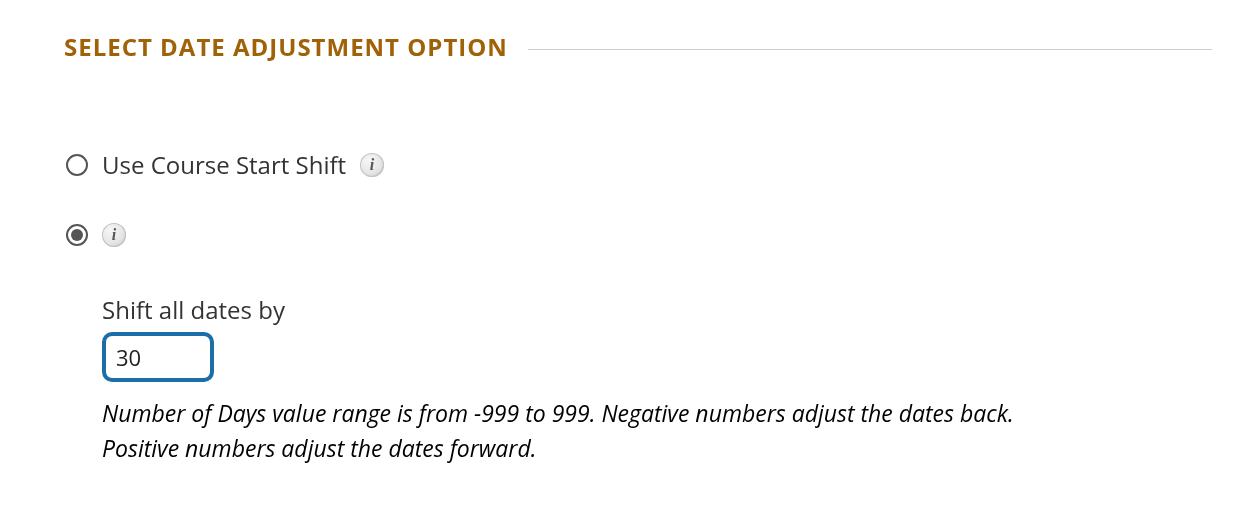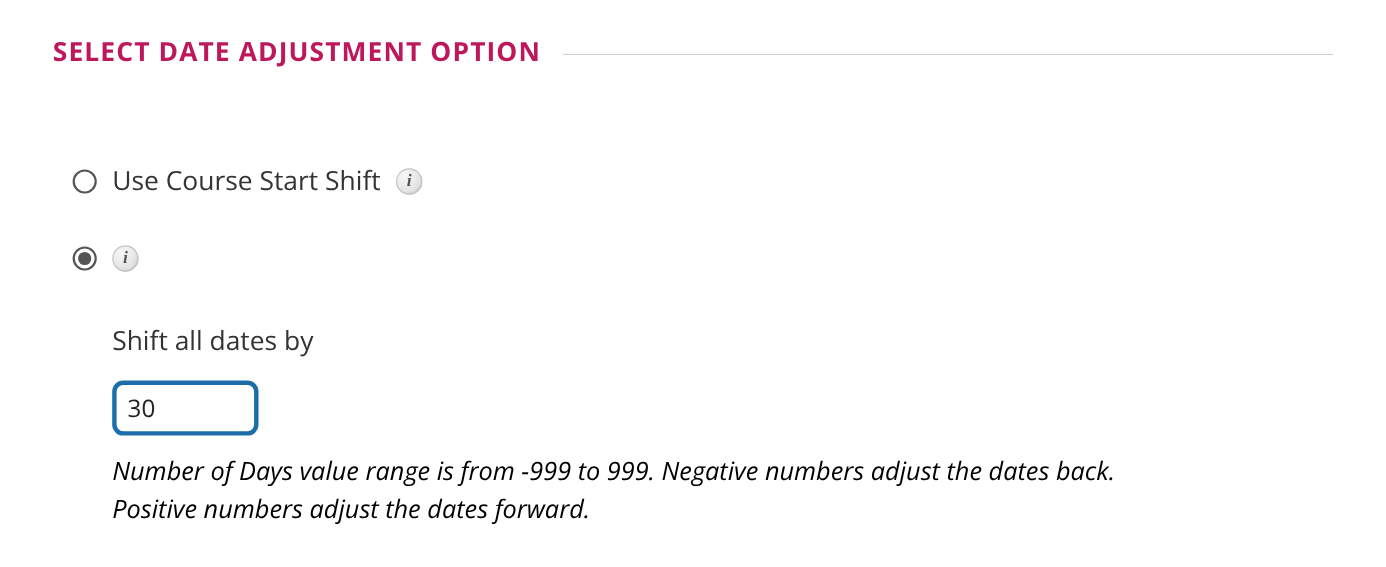--- a/index.html
+++ b/index.html
@@ -20,23 +20,24 @@
   .section-head {
     display: flex;
     align-items: center;
     gap: 20px;
     margin-bottom: 90px;
   }
   .section-title {
     font-size: 24px;
     font-weight: 700;
     letter-spacing: 1px;
-    color: #be185d;
+    color: #a16207;
     text-transform: uppercase;
     white-space: nowrap;
+    margin-left: 16px;
   }
   .section-rule {
     flex: 1;
     height: 0;
     border-top: 1px solid #cfcfcf;
     margin-top: 6px;
   }
   .options {
     padding-left: 18px;
   }
@@ -90,24 +91,24 @@
     cursor: pointer;
     flex: 0 0 auto;
   }
   .shift-block {
     padding-left: 36px;
     max-width: 1020px;
   }
   .shift-label {
     font-size: 24px;
     color: #333333;
-    margin-bottom: 20px;
+    margin-bottom: 6px;
   }
   .days-input {
-    width: 133px;
+    width: 112px;
     height: 50px;
     border: 4px solid #1c6ea9;
     border-radius: 10px;
     box-sizing: border-box;
     font-size: 22px;
     font-family: inherit;
     color: #222;
     padding: 0 10px;
     outline: none;
     line-height: 42px;

